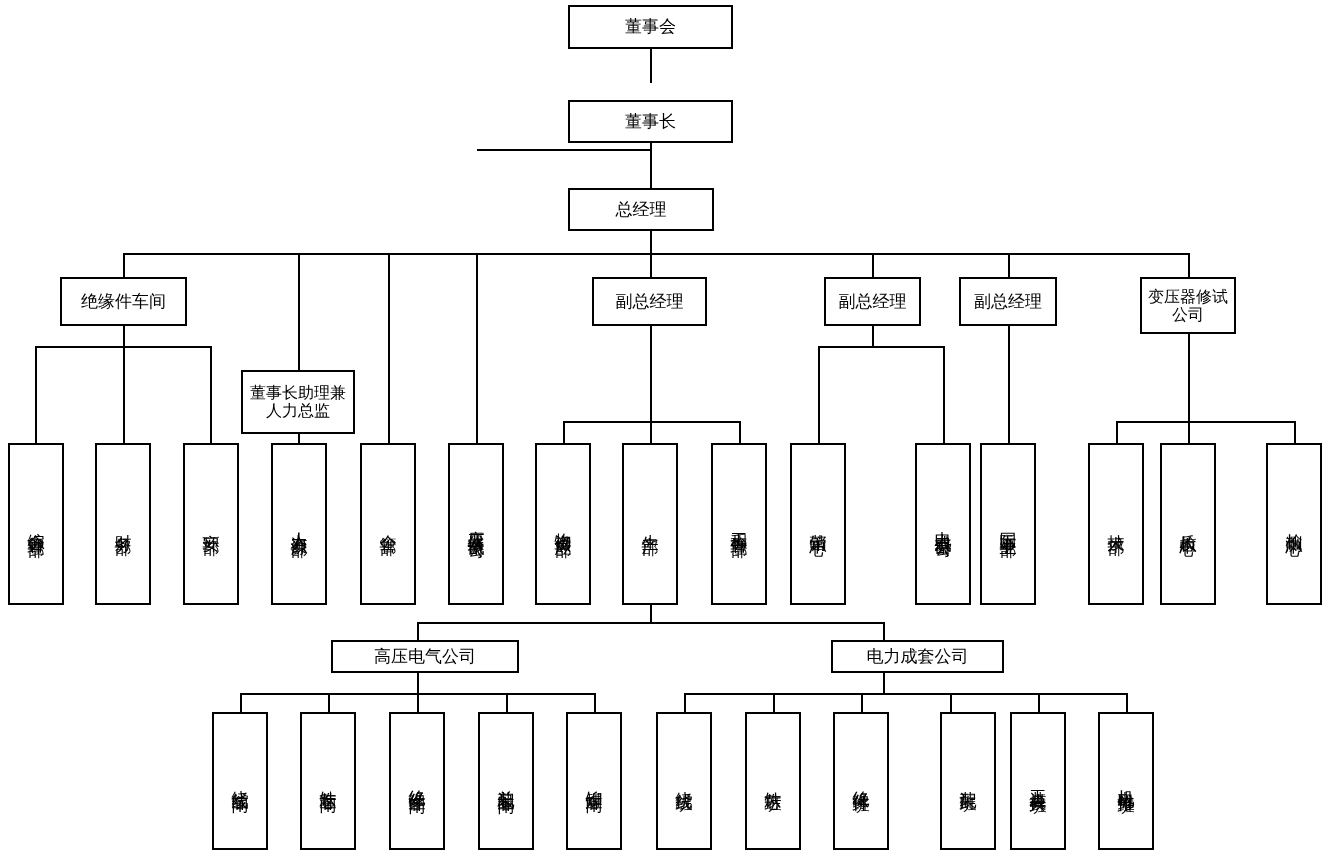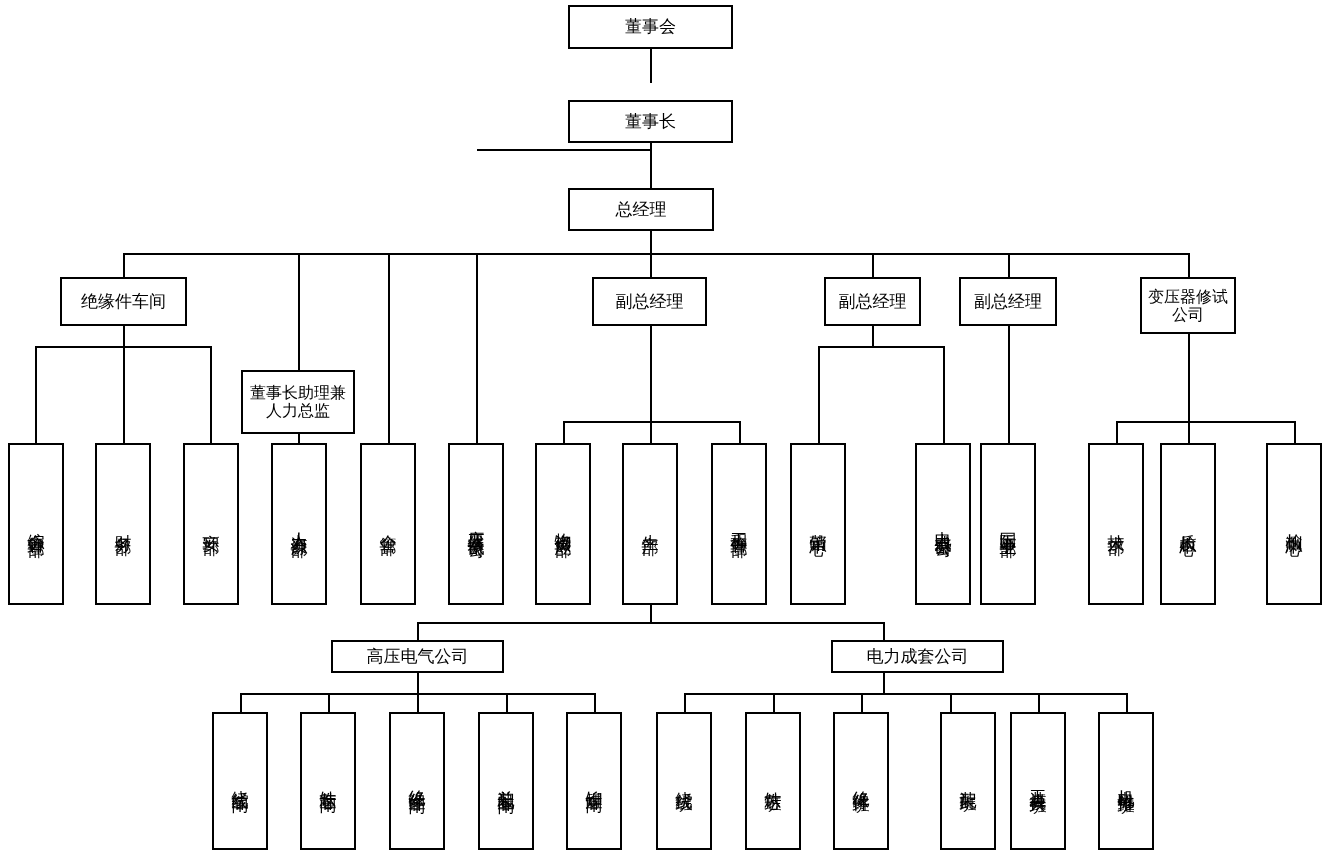--- a/index.html
+++ b/index.html
@@ -187,21 +187,21 @@
   <div class="node v" style="left:1088px;top:443px;width:56px;height:162px;">
     <span class="lbl">技术部</span>
   </div>
   <div class="node v" style="left:1160px;top:443px;width:56px;height:162px;">
     <span class="lbl">质检中心</span>
   </div>
   <div class="node v" style="left:1266px;top:443px;width:56px;height:162px;">
     <span class="lbl">检测中心</span>
   </div>
 
-  <div class="node h" style="left:331px;top:640px;width:173px;height:33px;">
+  <div class="node h" style="left:331px;top:640px;width:188px;height:33px;">
     <span class="lbl">高压电气公司</span>
   </div>
   <div class="node h" style="left:831px;top:640px;width:173px;height:33px;">
     <span class="lbl">电力成套公司</span>
   </div>
 
   <div class="node v" style="left:212px;top:712px;width:56px;height:138px;">
     <span class="lbl">绕线车间</span>
   </div>
   <div class="node v" style="left:300px;top:712px;width:56px;height:138px;">

